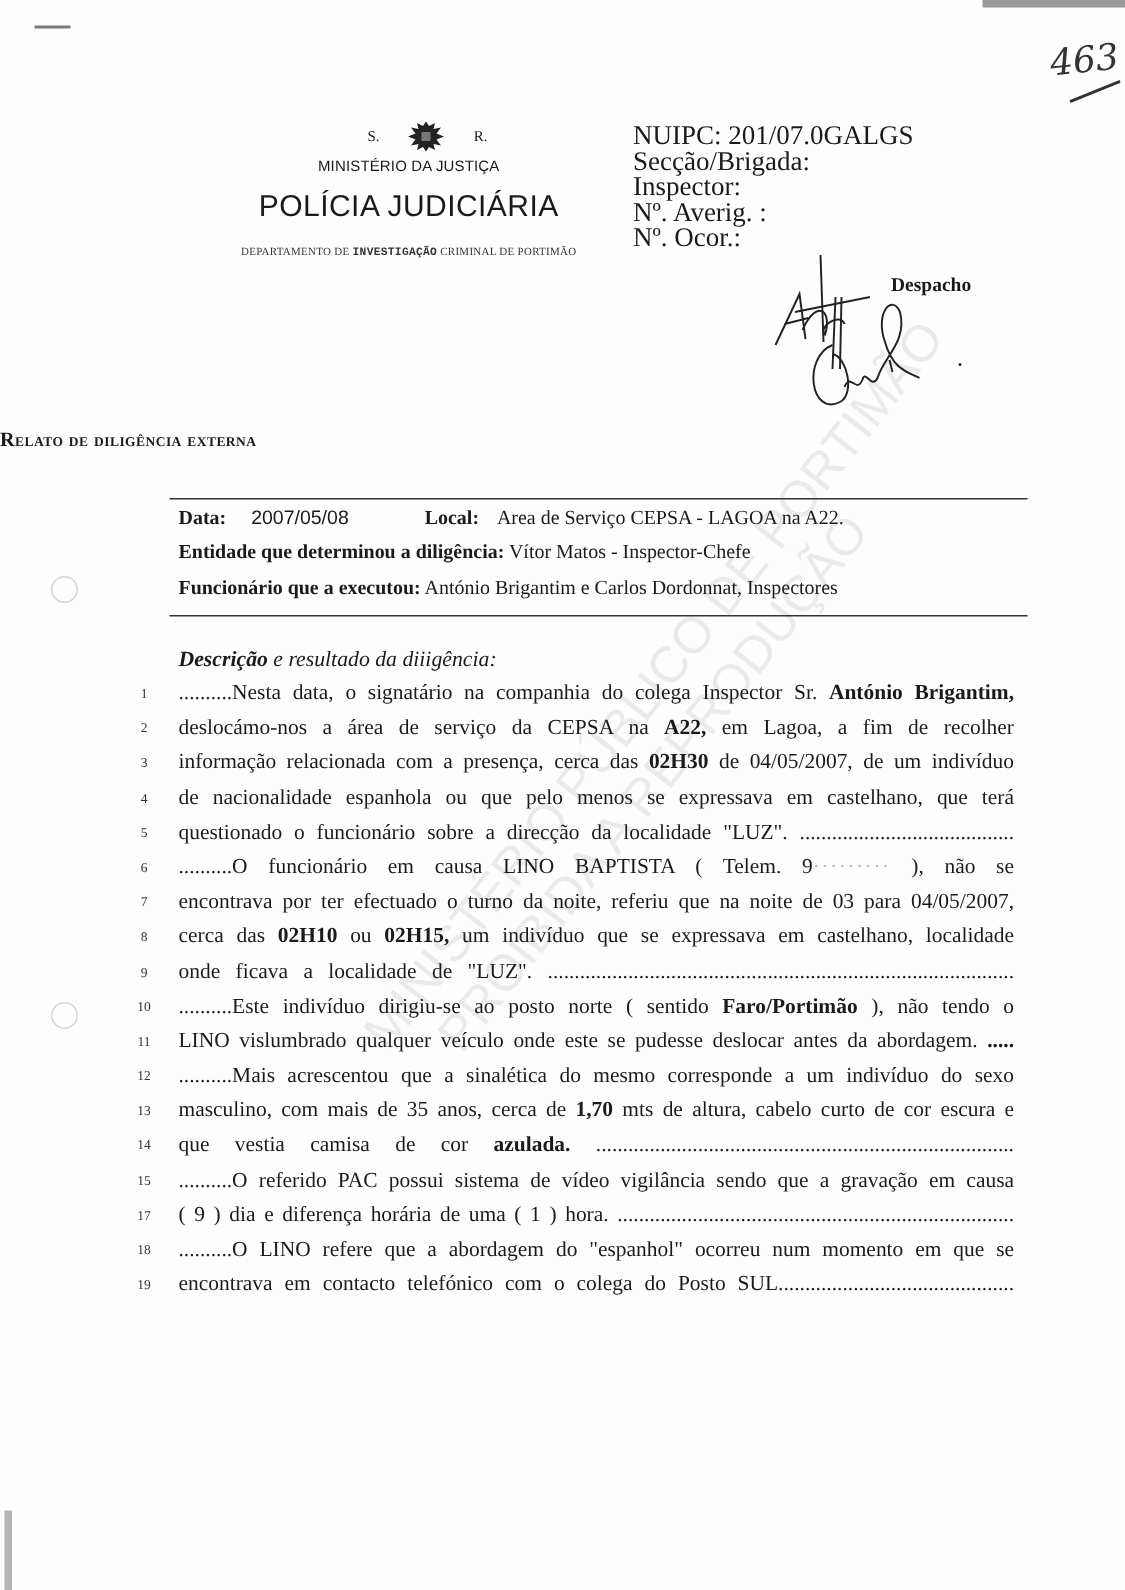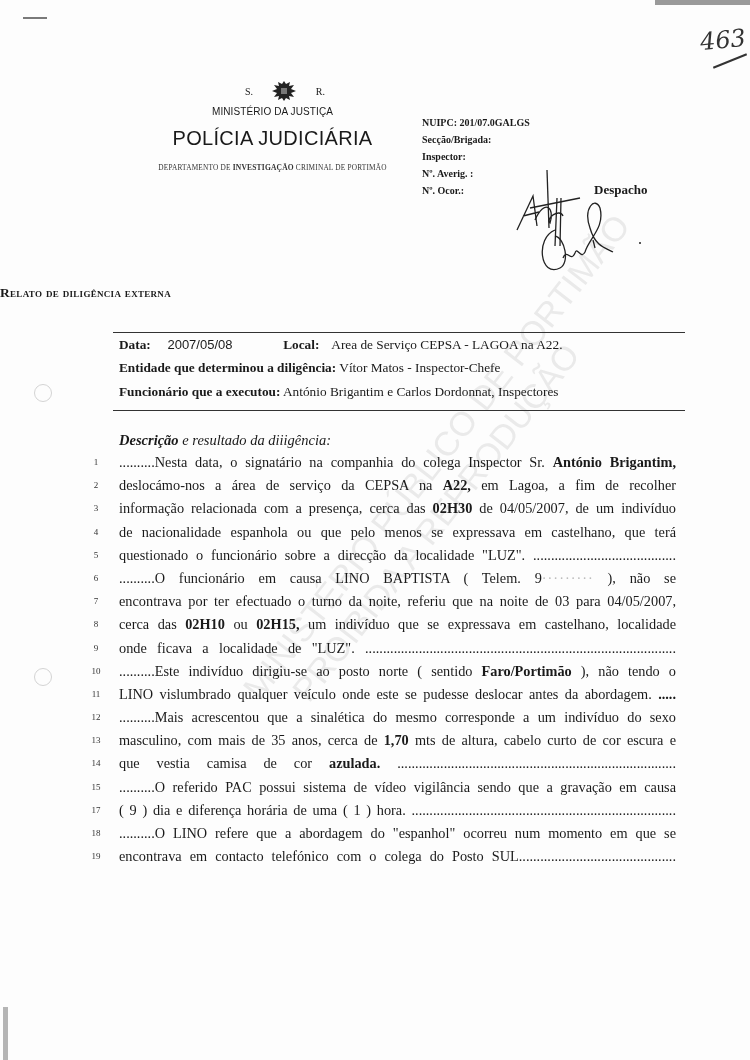--- a/index.html
+++ b/index.html
@@ -19,24 +19,24 @@
       font-size: 24px; color: #333; transform: rotate(-6deg);
     }
     .page-number-underline { left: 712px; top: 60px; width: 36px; height: 2px; background: #333; transform: rotate(-22deg); }
 
     
     .sr-row { left: 245px; top: 80px; width: 80px; display: flex; justify-content: space-between; align-items: center; font-size: 10px; }
     .crest { width: 26px; height: 22px; }
     .ministry { left: 190px; top: 106px; width: 165px; text-align: center; font-family: "Liberation Sans", sans-serif; font-size: 10px; letter-spacing: 0.1px; }
     .pj-title { left: 170px; top: 127px; width: 205px; text-align: center; font-family: "Liberation Sans", sans-serif; font-size: 20px; letter-spacing: 0.3px; }
     .department { left: 150px; top: 163px; width: 245px; text-align: center; font-size: 7.3px; letter-spacing: 0.2px; color: #333; white-space: nowrap; }
-    .department b { font-family: Liberation Serif, serif; font-size: 7.5px; }
+    .department b { font-family: Liberation Mono, monospace; font-size: 7.5px; }
 
     
-    .meta-block { left: 422px; top: 82px; font-weight: bold; font-size: 10px; line-height: 17px; margin-top: 32px; }
+    .meta-block { left: 422px; top: 82px; font-weight: normal; font-size: 18px; line-height: 17px; }
     .despacho { left: 594px; top: 182px; font-weight: bold; font-size: 13px; }
     .signature { left: 505px; top: 168px; width: 150px; height: 115px; }
 
     .doc-title { left: 0; width: 736px; top: 285px; text-align: left; font-weight: bold; font-size: 13.5px; letter-spacing: 0.3px; font-variant: small-caps; }
 
     .info-box { left: 113px; top: 332px; width: 572px; height: 77px; border-top: 1.3px solid #333; border-bottom: 1.3px solid #333; }
     .info-row { position: absolute; left: 6px; font-size: 13.3px; white-space: nowrap; }
     .info-row b { font-weight: bold; }
     .row1 { top: 4px; }
     .row2 { top: 27px; }

